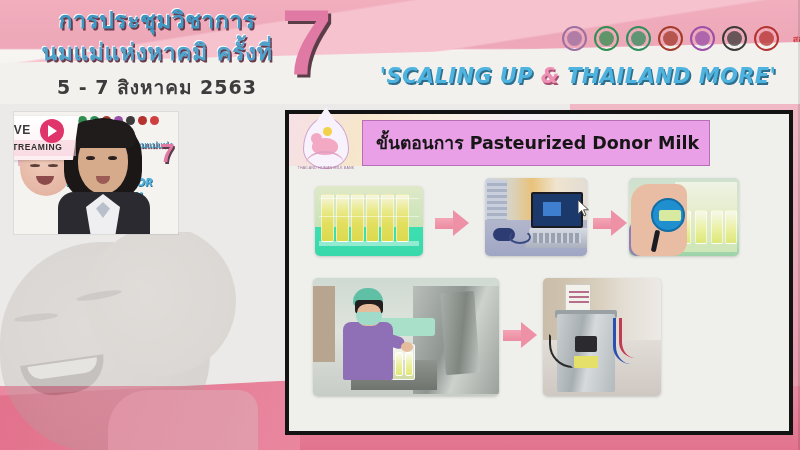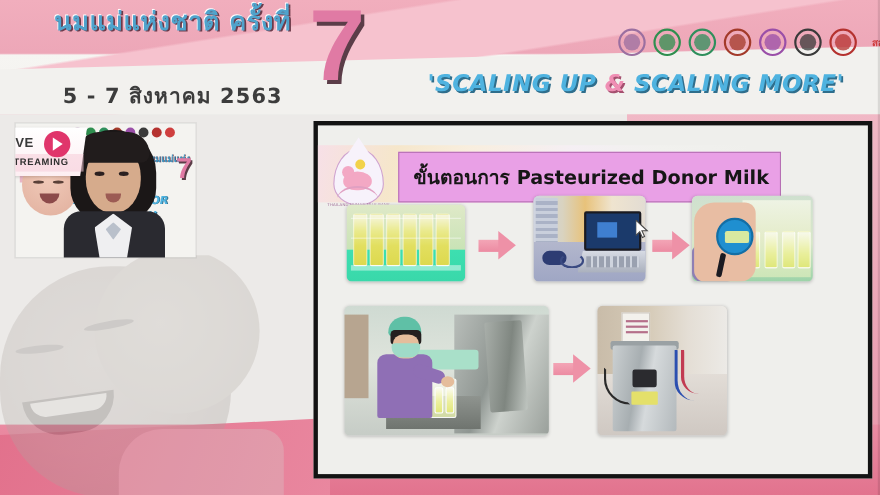--- a/index.html
+++ b/index.html
@@ -221,21 +221,21 @@
     position:absolute; left:56px; top:236px; width:210px;
     font-family:"DejaVu Sans","Liberation Sans",sans-serif;
     font-weight:bold; font-size:13px; color:#2e2e2e; letter-spacing:.3px;
   }
 
   
   .slide {
     position:absolute; left:285px; top:110px; width:508px; height:325px;
     background:#efefec; border:4px solid #131313;
   }
-  .slide-head { position:absolute; left:0; top:18px; width:100%; height:62px; }
+  .slide-head { position:absolute; left:0; top:0; width:100%; height:62px; }
   .slide-head-wash {
     position:absolute; left:0; top:0; width:390px; height:52px;
     background:linear-gradient(102deg,#f7dfe7 0%,#f6e6c9 18%,#f9eedd 34%,#f5eff4 58%,#f1f1ee 78%,#efefec 100%);
     opacity:.95;
   }
   .milk-logo { position:absolute; left:6px; top:2px; width:62px; height:62px; }
   .milk-drop {
     position:absolute; left:8px; top:1px; width:46px; height:52px;
     background:#f7f2fb;
     border:1.6px solid #cfa2cf;
@@ -410,28 +410,29 @@
     <div class="wm-teeth"></div>
     <div class="wm-shirt"></div>
   </div>
 
   <div class="banner">
     <div class="banner-pinkband"></div>
     <div class="banner-diag"></div>
     <div class="banner-white-wedge"></div>
 
     <div class="thai-title">
-      <span class="l2">นมแม่แห่งชาติ ครั้งที่</span>
+      <span>การประชุมวิชาการ</span>
+      <span class="l2">นมแม่แห่งหาคมิ ครั้งที่</span>
     </div>
 
     <div class="big-seven">7</div>
 
     <div class="thai-date">5 - 7 สิงหาคม 2563</div>
 
-    <div class="tagline"><span>'SCALING UP </span><span class="amp">&amp;</span><span> SCALING MORE'</span></div>
+    <div class="tagline"><span>'SCALING UP </span><span class="amp">&amp;</span><span> THAILAND MORE'</span></div>
 
     <div class="logos">
       <div class="logo" style="color:#9b6fa0">
           <div class="ring"></div>
           <div class="core"></div>
         </div>
       <div class="logo" style="color:#2f8f4f">
           <div class="ring"></div>
           <div class="core"></div>
         </div>

